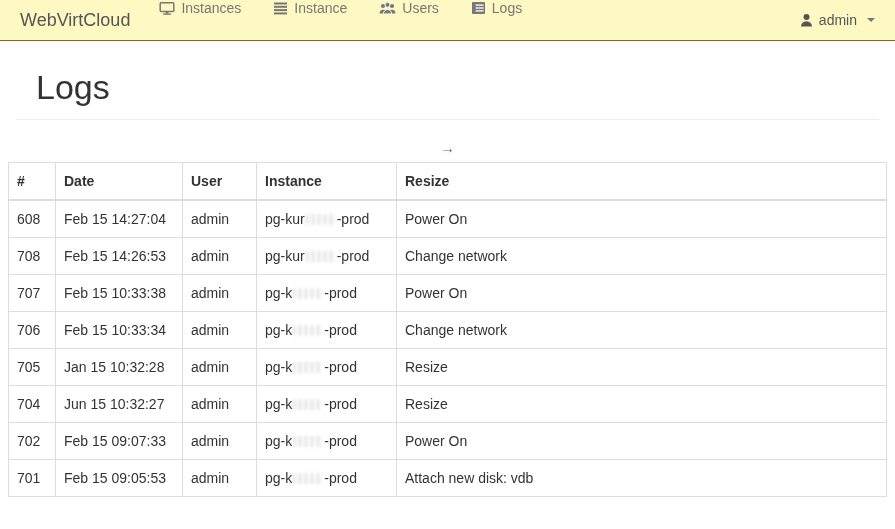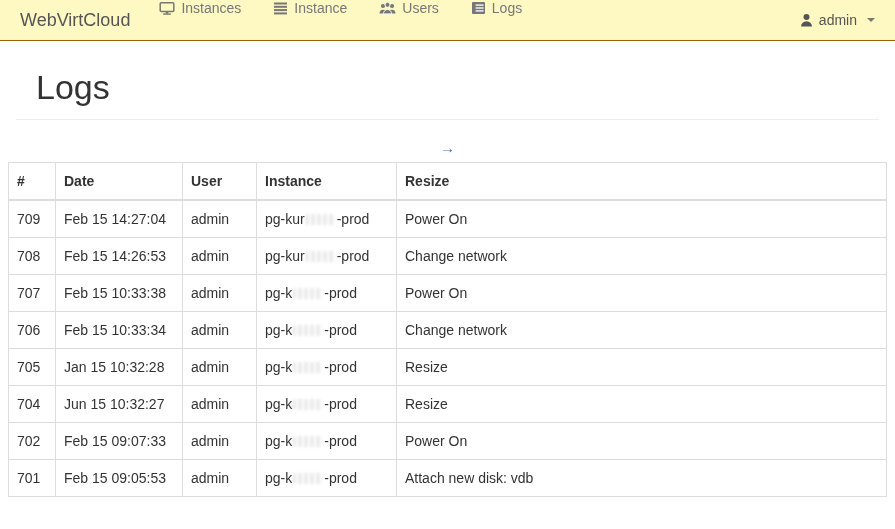--- a/index.html
+++ b/index.html
@@ -132,21 +132,21 @@
       <tr>
         <th class="col-num">#</th>
         <th class="col-date">Date</th>
         <th class="col-user">User</th>
         <th class="col-instance">Instance</th>
         <th>Resize</th>
       </tr>
     </thead>
     <tbody>
         <tr>
-          <td>709</td>
+          <td>608</td>
           <td>Feb 15 14:27:04</td>
           <td>admin</td>
           <td><span>pg-kur</span><span class="redacted"></span><span>-prod</span></td>
           <td>Power On</td>
         </tr>
         <tr>
           <td>708</td>
           <td>Feb 15 14:26:53</td>
           <td>admin</td>
           <td><span>pg-kur</span><span class="redacted"></span><span>-prod</span></td>

